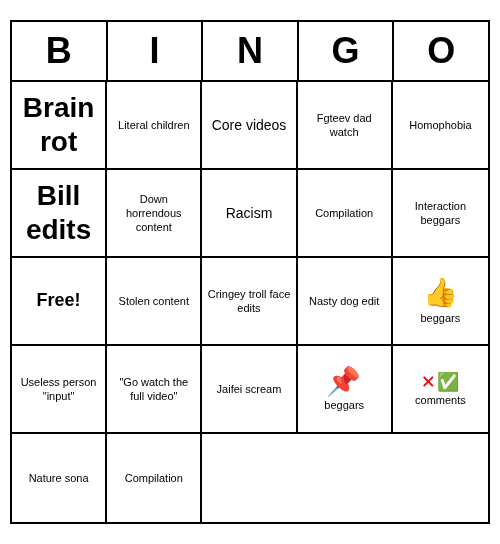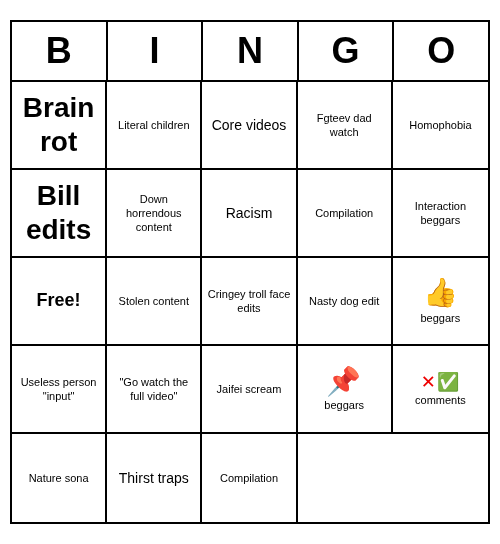--- a/index.html
+++ b/index.html
@@ -168,20 +168,17 @@
       <div class="xcheck">
         <span style="color:#e00;">✕</span>
           <span style="color:#4a4;">✅</span>
       </div>
       <span class="cell-text small">comments</span>
     </div>
     <div class="bingo-cell">
       <span class="cell-text small">Nature sona</span>
     </div>
     <div class="bingo-cell">
-      <span class="cell-text medium">Thirst traps</span>
-    </div>
-    <div class="bingo-cell">
       <span class="cell-text small">Compilation</span>
     </div>
 
   </div>
 </div>
 
 </body></html>

